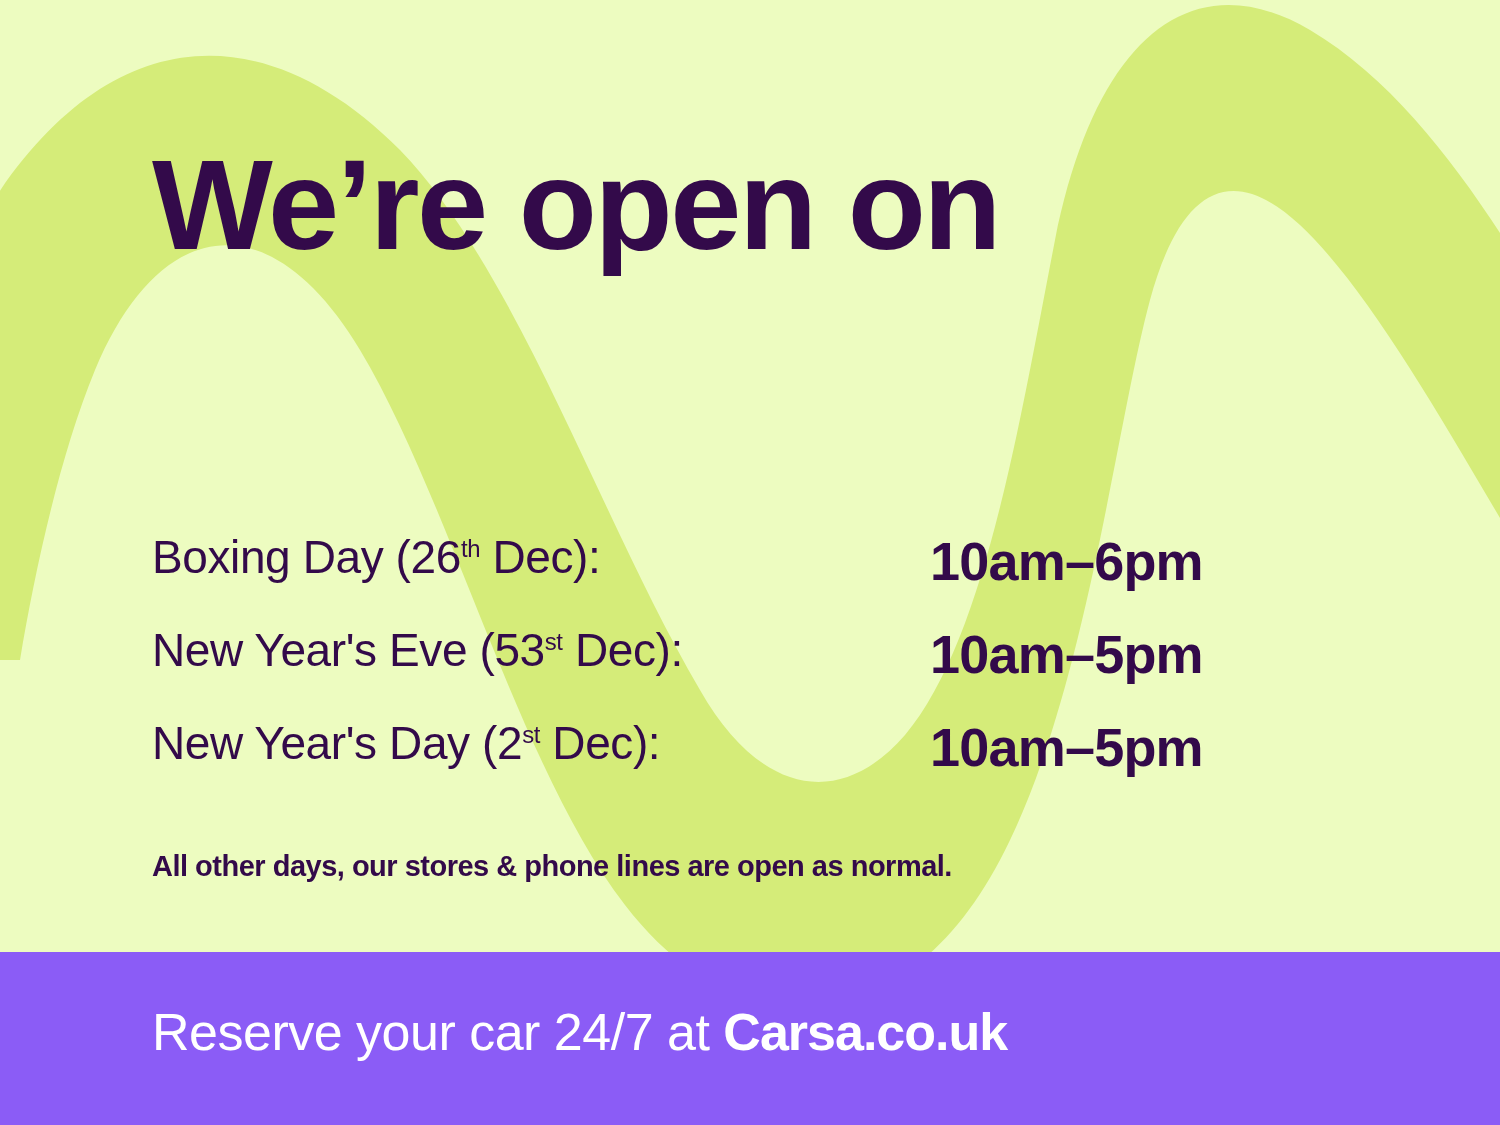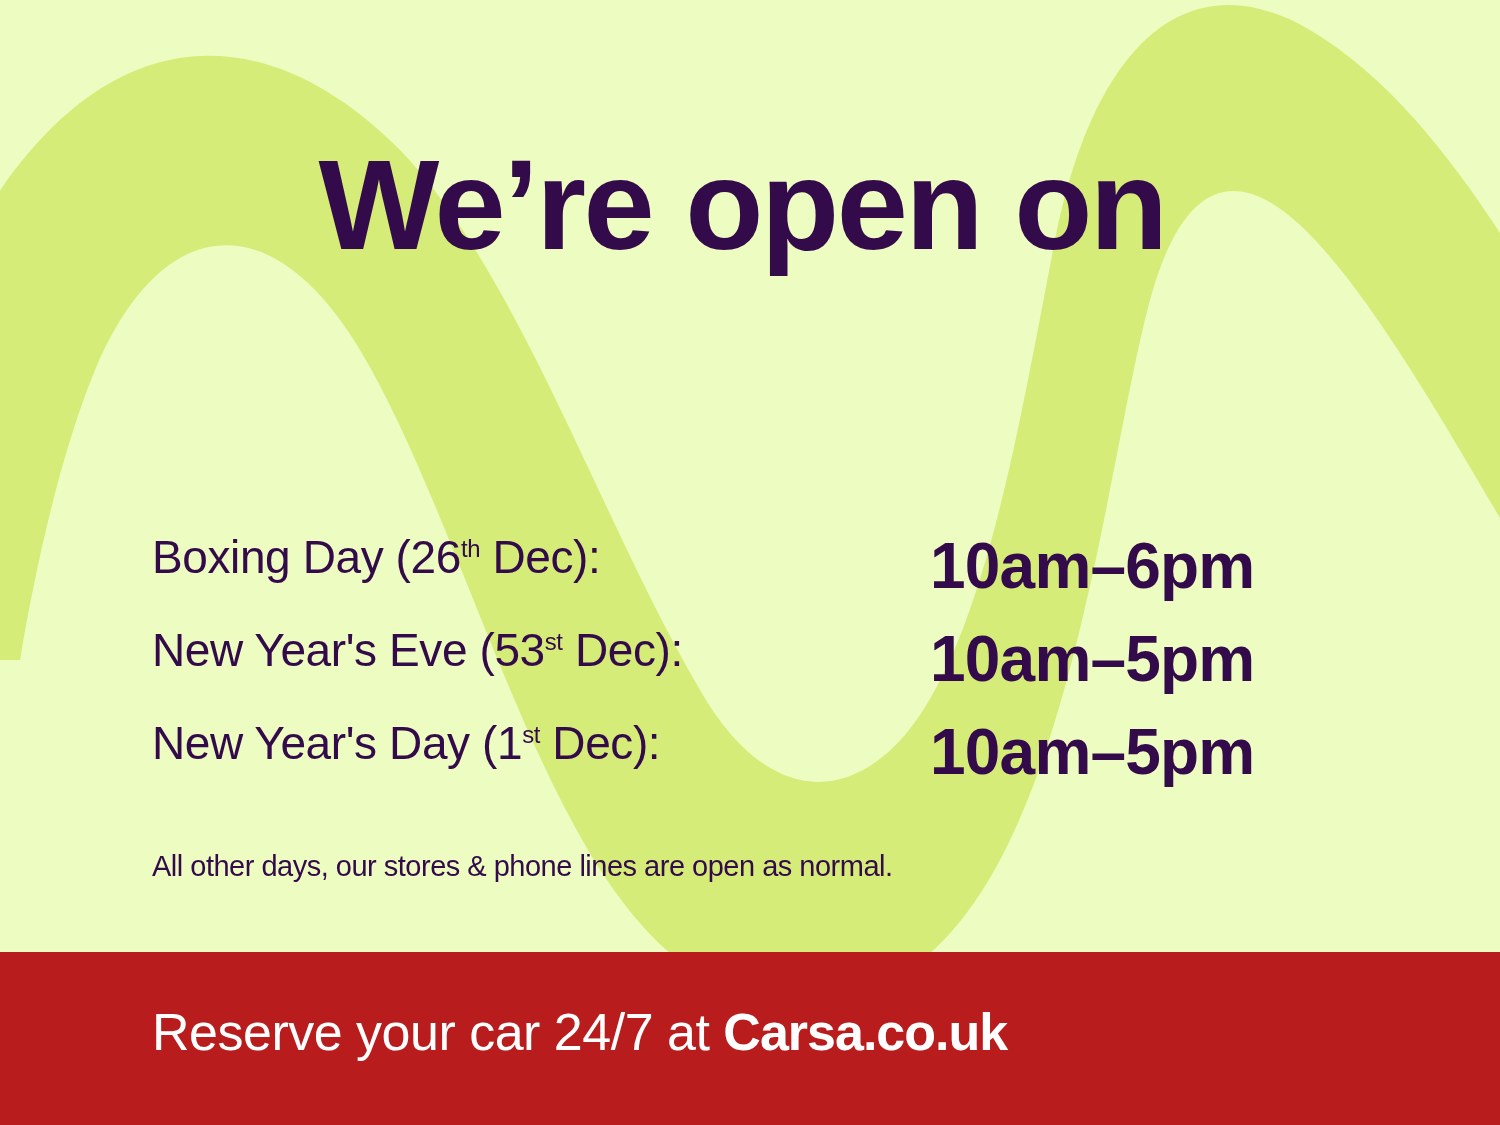--- a/index.html
+++ b/index.html
@@ -46,21 +46,20 @@
     position: absolute;
     left: 152px;
     top: 142px;
     width: 1180px;
     margin: 0;
     font-size: 128px;
     line-height: 0.98;
     font-weight: bold;
     letter-spacing: -2.5px;
     color: #330a4a;
-    text-align: center;
   }
   #headline .hl-line {
     display: block;
   }
 
   
   #hours-table {
     position: absolute;
     left: 152px;
     top: 534px;
@@ -83,47 +82,47 @@
   }
   .hours-label sup {
     font-size: 0.52em;
     vertical-align: super;
     line-height: 0;
   }
   .hours-time {
     position: absolute;
     left: 778px;
     top: 0;
-    font-size: 64px;
+    font-size: 54px;
     line-height: 1;
     font-weight: bold;
     color: #330a4a;
     letter-spacing: -0.8px;
     white-space: nowrap;
   }
 
   #fineprint {
     position: absolute;
     left: 152px;
     top: 850px;
     font-size: 29px;
-    font-weight: normal;
+    font-weight: bold;
     letter-spacing: -0.5px;
     color: #330a4a;
     white-space: nowrap;
   }
 
   
   #footer-bar {
     position: absolute;
     left: 0;
     top: 952px;
     width: 1500px;
     height: 173px;
-    background: #b91c1c;
+    background: #8b5cf6;
     z-index: 3;
   }
   #footer-text {
     position: absolute;
     left: 152px;
     top: 54px;
     font-size: 52px;
     line-height: 1;
     font-weight: 400;
     color: #ffffff;
@@ -172,21 +171,21 @@
         <div class="hours-label"><span>Boxing Day (26</span><sup>th</sup><span> Dec):</span></div>
         <div class="hours-time">10am–6pm</div>
       </div>
 
       <div class="hours-row">
         <div class="hours-label"><span>New Year's Eve (53</span><sup>st</sup><span> Dec):</span></div>
         <div class="hours-time">10am–5pm</div>
       </div>
 
       <div class="hours-row">
-        <div class="hours-label"><span>New Year's Day (1</span><sup>st</sup><span> Dec):</span></div>
+        <div class="hours-label"><span>New Year's Day (2</span><sup>st</sup><span> Dec):</span></div>
         <div class="hours-time">10am–5pm</div>
       </div>
 
     </div>
 
     <div id="fineprint">All other days, our stores &amp; phone lines are open as normal.</div>
 
   </div>
 
   <div id="footer-bar">

